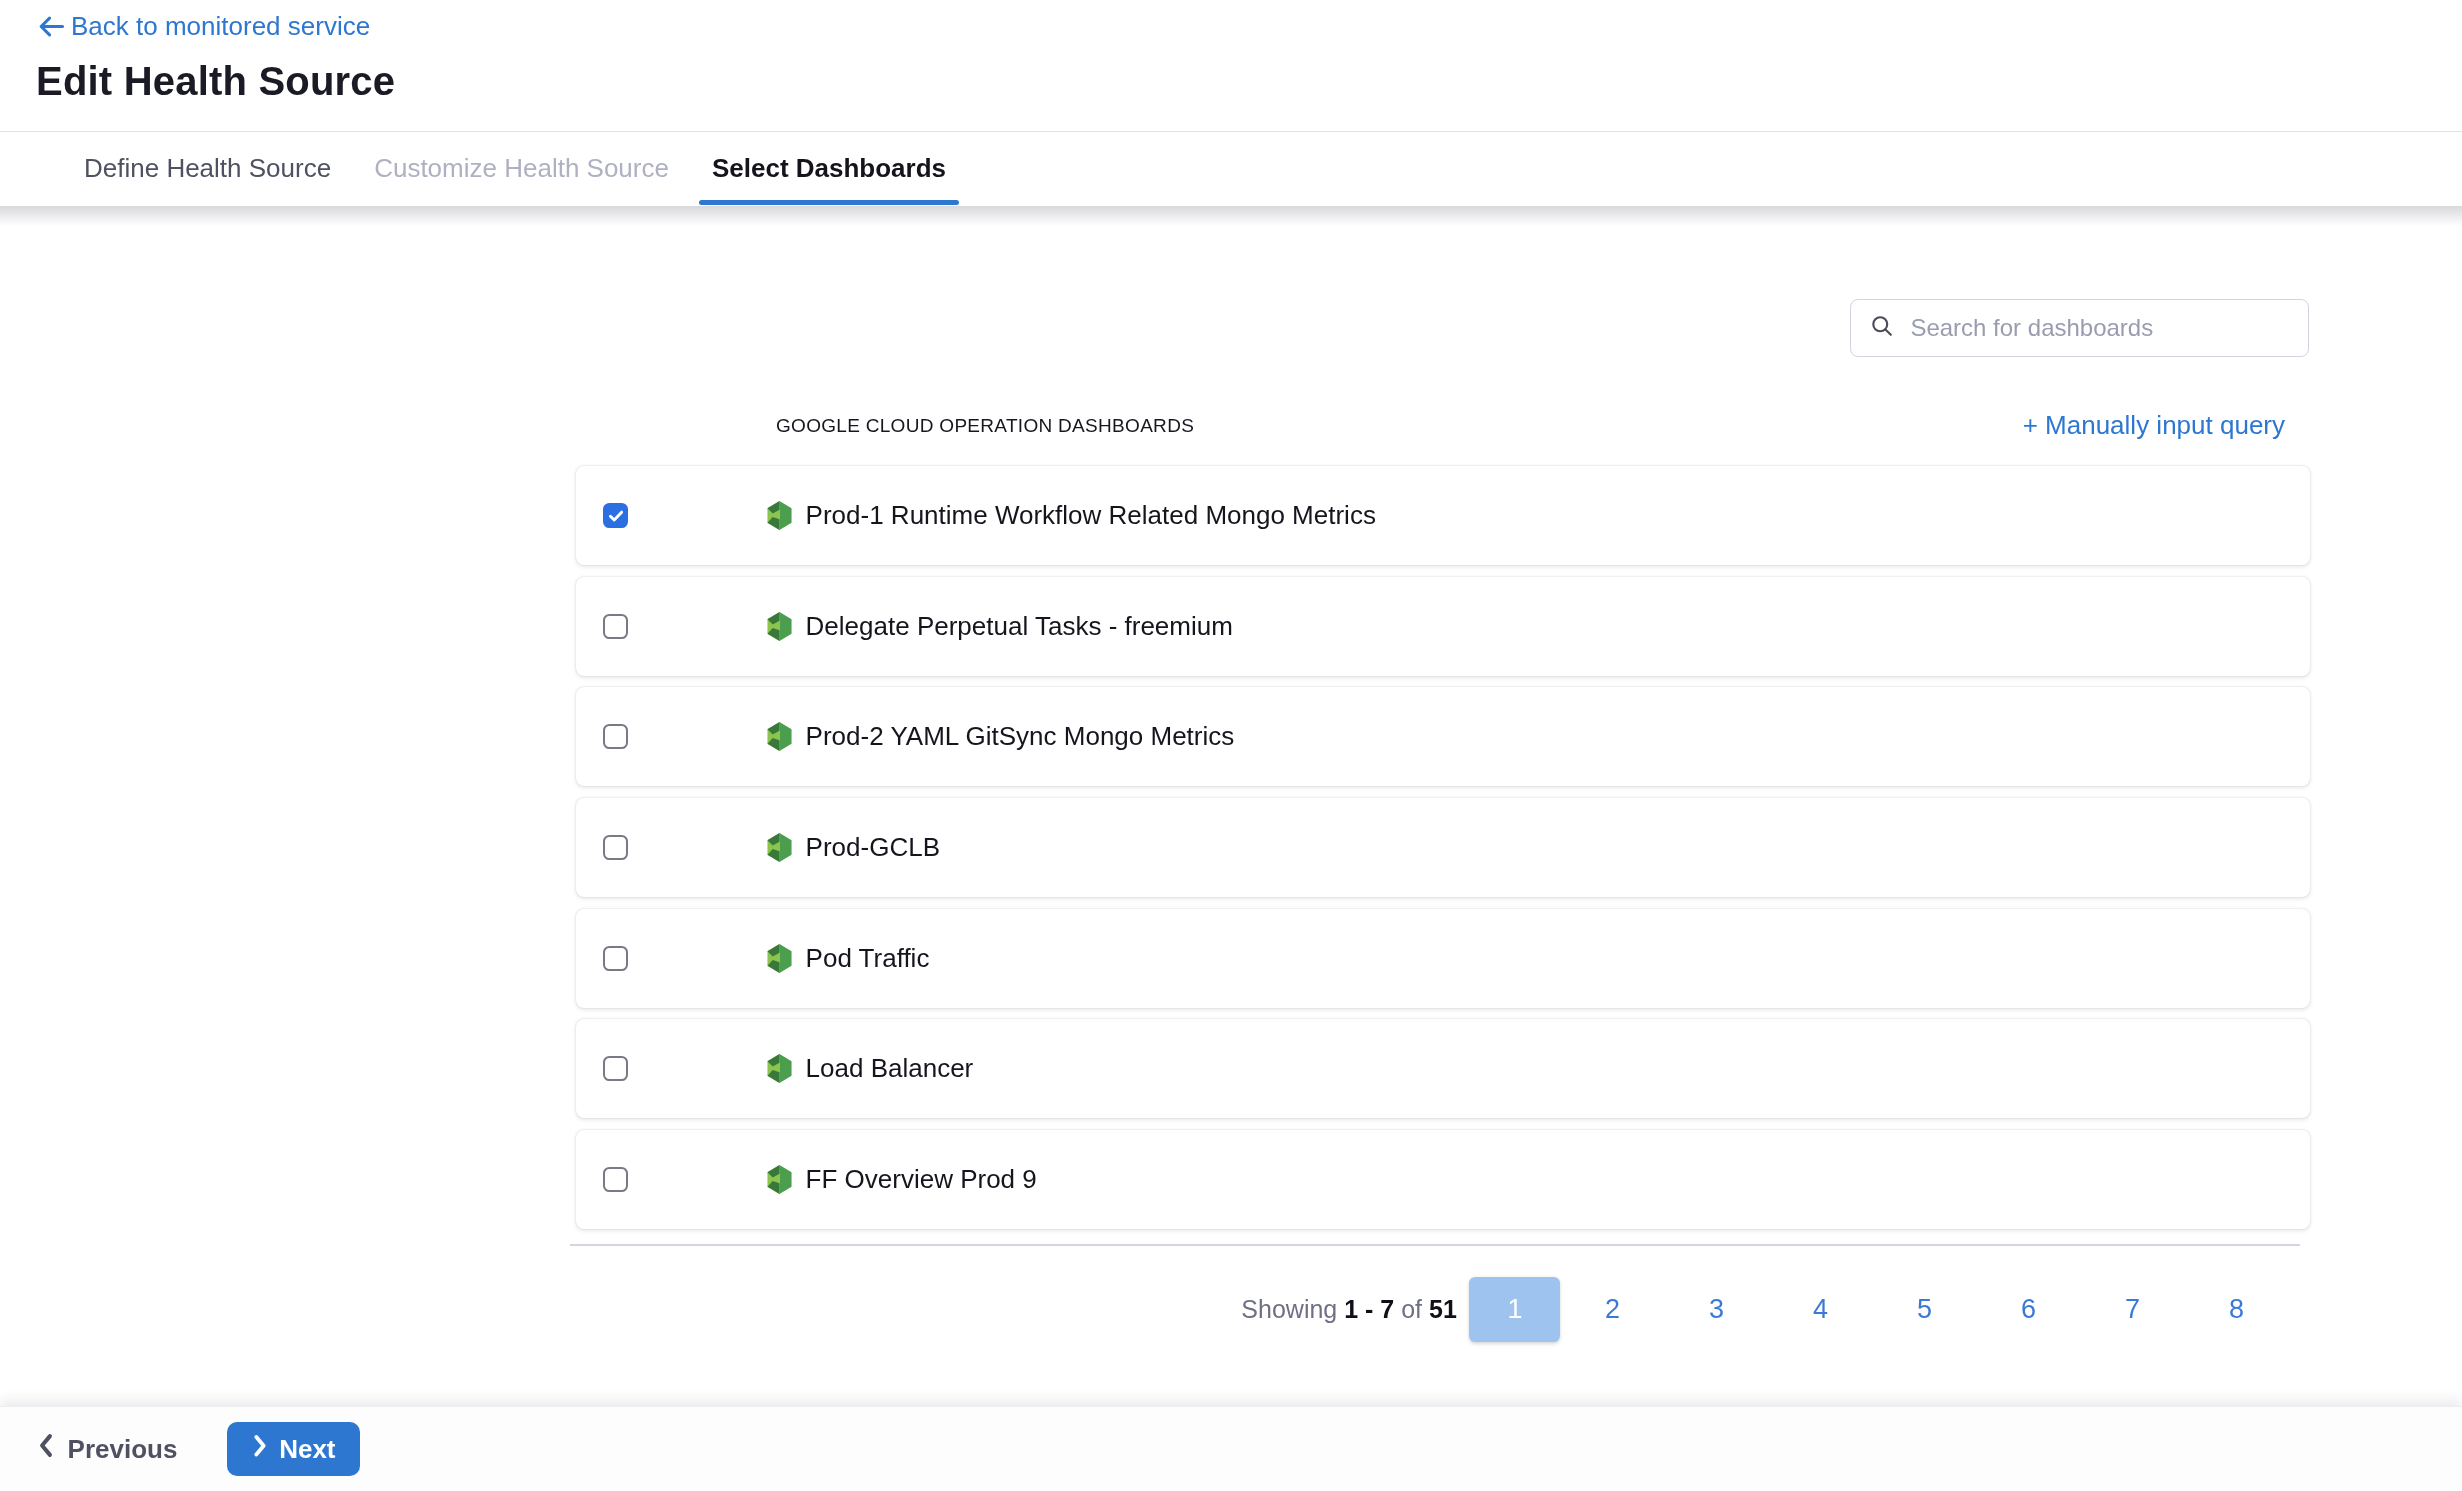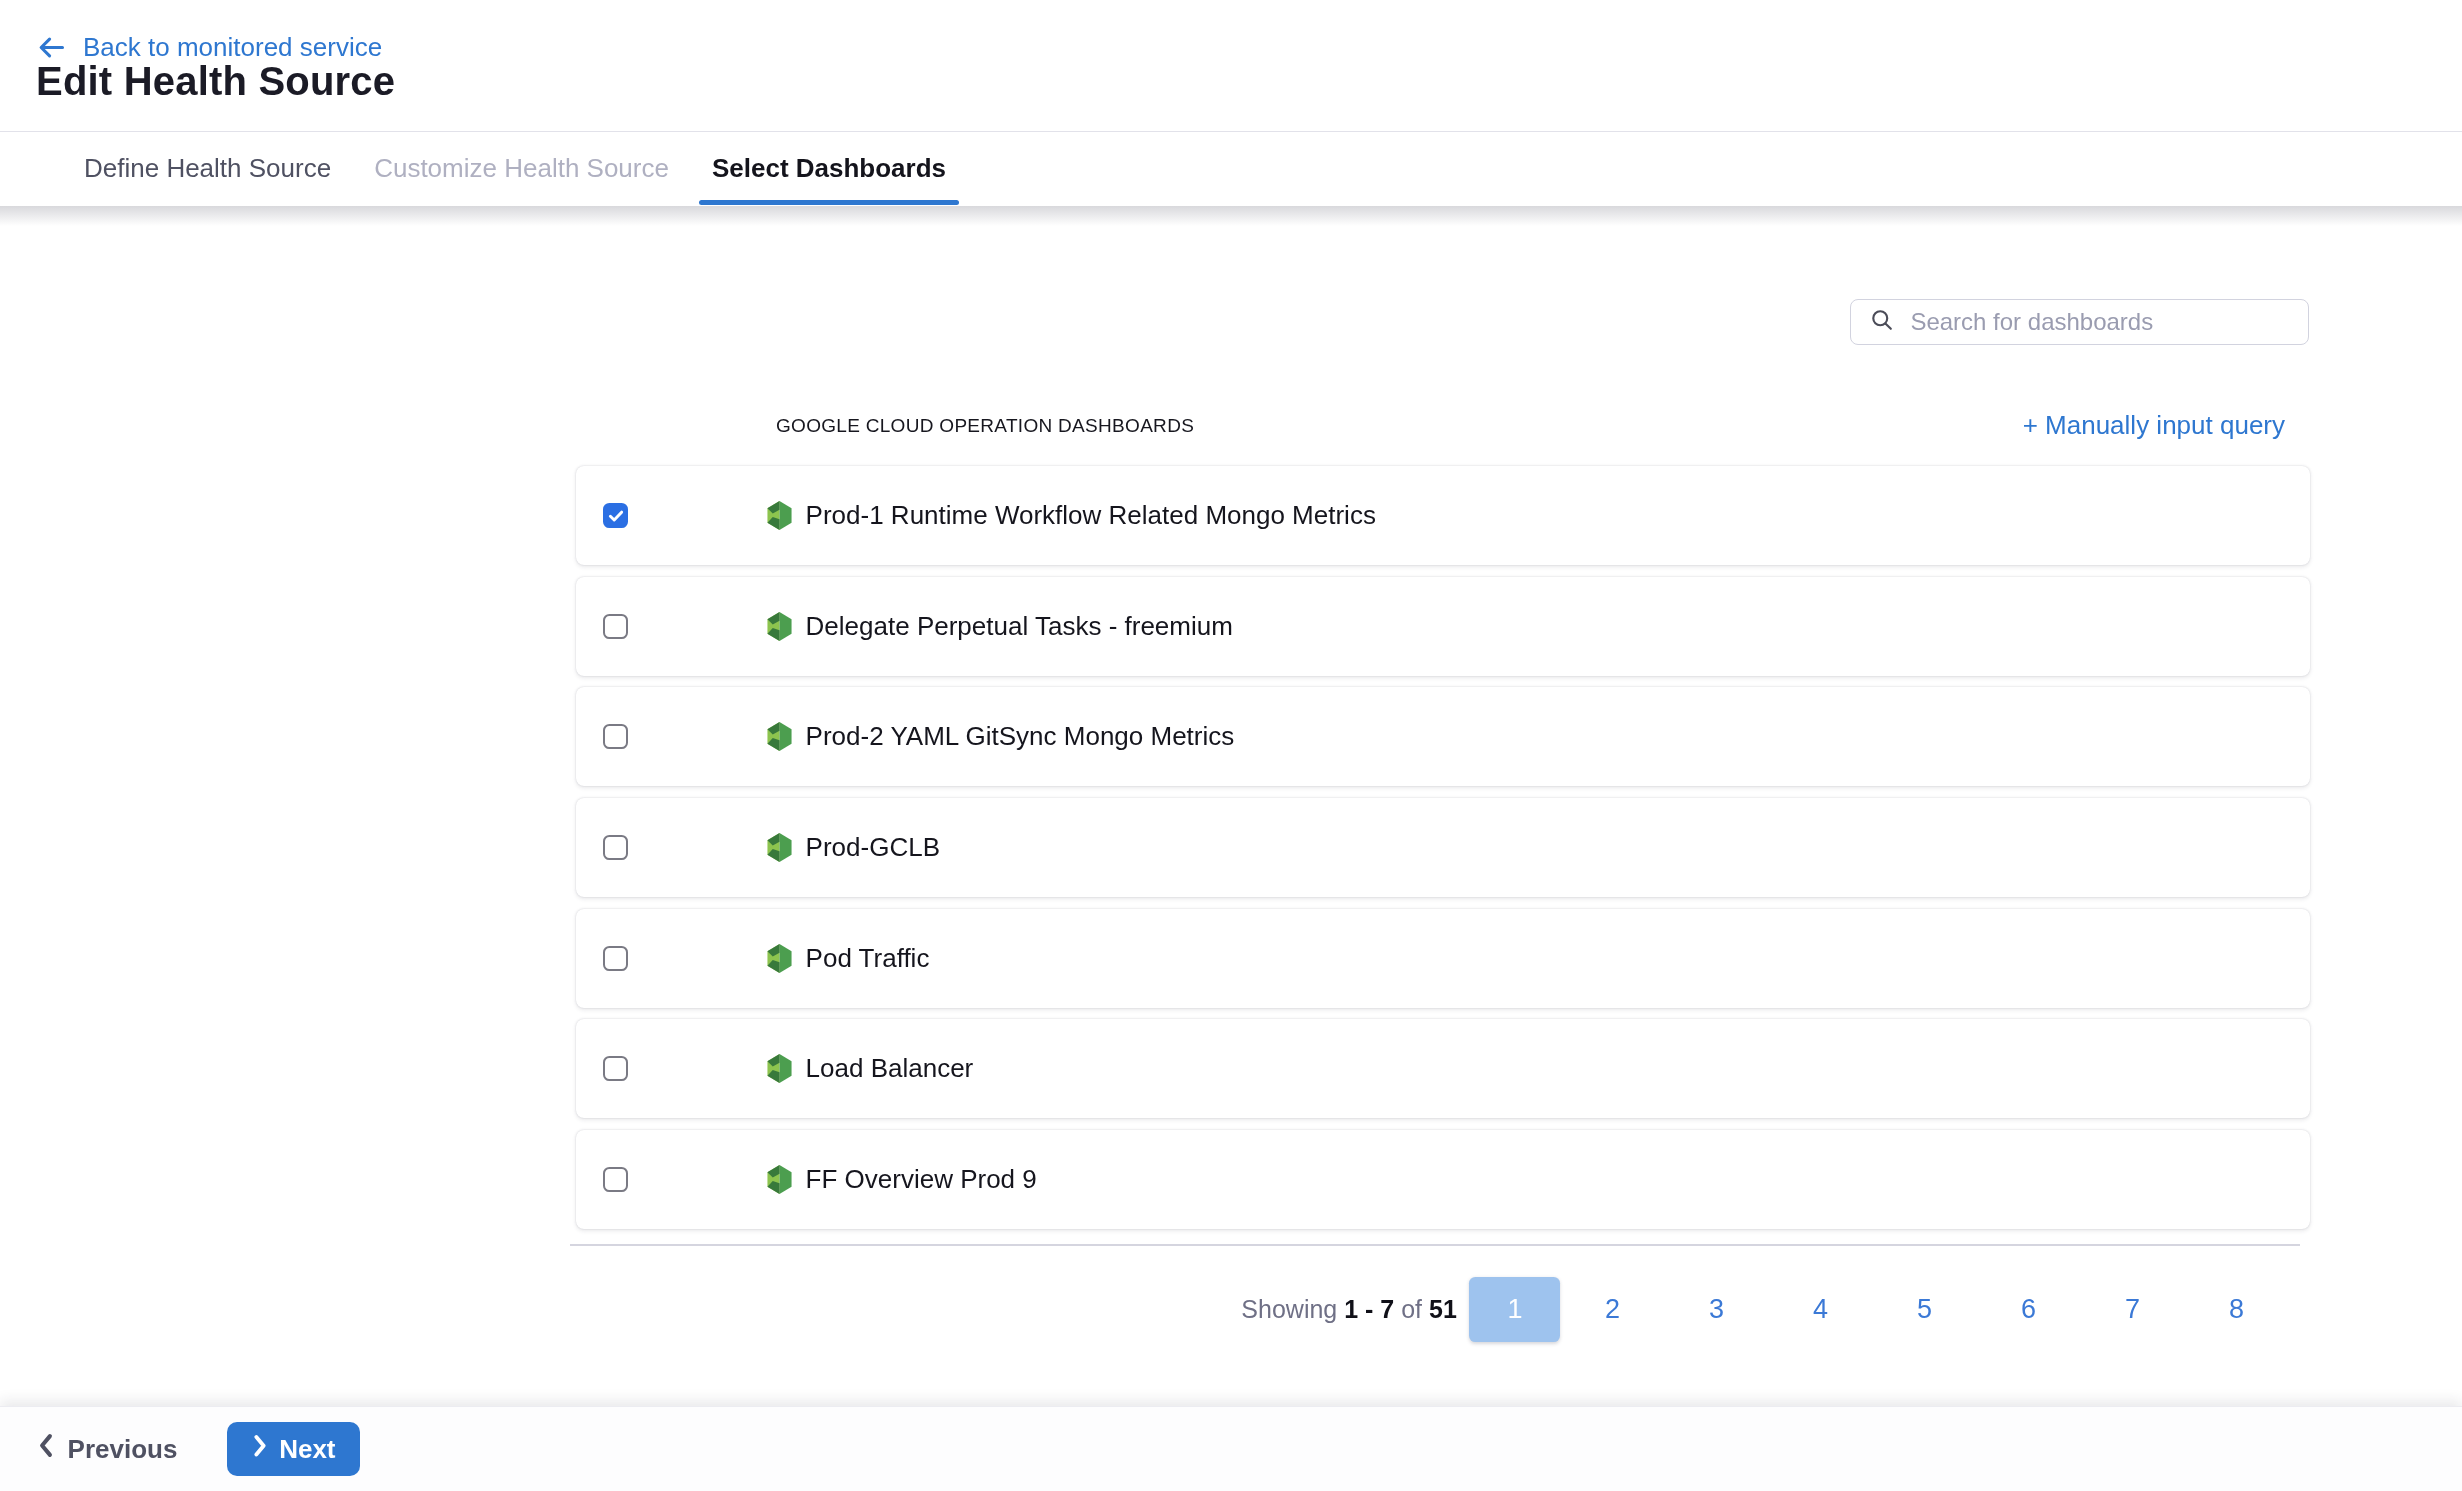--- a/index.html
+++ b/index.html
@@ -10,40 +10,40 @@
     --text-gray:#6F7086;
     --tab-disabled:#AFB0C1;
   }
   *{margin:0;padding:0;box-sizing:border-box;}
   html,body{width:2462px;height:1491px;background:#fff;overflow:hidden;
     font-family:"Liberation Sans",sans-serif;}
   .page{position:relative;width:2462px;height:1491px;background:#fff;}
 
   
   .top-header{position:absolute;top:0;left:0;width:100%;height:131px;background:#fff;}
-  .back-link{position:absolute;left:36px;top:32px;display:flex;align-items:center;gap:16px;
+  .back-link{position:absolute;left:36px;top:11px;display:flex;align-items:center;gap:4px;
     color:var(--accent);font-size:26px;cursor:pointer;}
   .back-link svg{display:block;}
   .page-title{position:absolute;left:36px;top:59px;font-size:40px;font-weight:bold;
     color:#1B1B26;letter-spacing:0.2px;}
 
   
   .tab-bar{position:absolute;top:131px;left:0;width:100%;height:74px;background:#fff;
     border-top:0.9px solid #E2E2EA;display:flex;align-items:stretch;padding-left:84px;}
   .tab-bar::after{content:"";position:absolute;top:74px;left:0;width:100%;height:20px;
     background:linear-gradient(to bottom,rgba(40,41,61,0.18),rgba(40,41,61,0));pointer-events:none;}
   .tab{position:relative;display:flex;align-items:center;font-size:26px;color:#4F5162;
     margin-right:43px;cursor:pointer;white-space:nowrap;}
   .tab.active{color:#14141c;font-weight:bold;}
   .tab.active::after{content:"";position:absolute;left:-12.6px;right:-12.6px;bottom:0;height:5.4px;
     background:var(--accent);border-radius:2.7px;}
   .tab.disabled{color:var(--tab-disabled);}
 
   
-  .search-box{position:absolute;top:299px;right:153px;width:459px;height:46px;background:#fff;
+  .search-box{position:absolute;top:299px;right:153px;width:459px;height:58px;background:#fff;
     border:1.8px solid #D2D3DF;border-radius:8px;display:flex;align-items:center;padding:0 18px;}
   .search-box input{border:none;outline:none;flex:1;font-size:24px;color:#32323e;
     margin-left:14.4px;font-family:"Liberation Sans",sans-serif;background:transparent;}
   .search-box input::placeholder{color:#9A9CB0;}
 
   .list-header{position:absolute;top:405px;left:576px;width:1734px;height:41px;
     display:flex;align-items:center;justify-content:space-between;}
   .list-title{margin-left:200px;font-size:19px;color:#17171f;letter-spacing:0.3px;}
   .manual-query{margin-right:25px;font-size:26px;color:var(--accent);cursor:pointer;}
 

